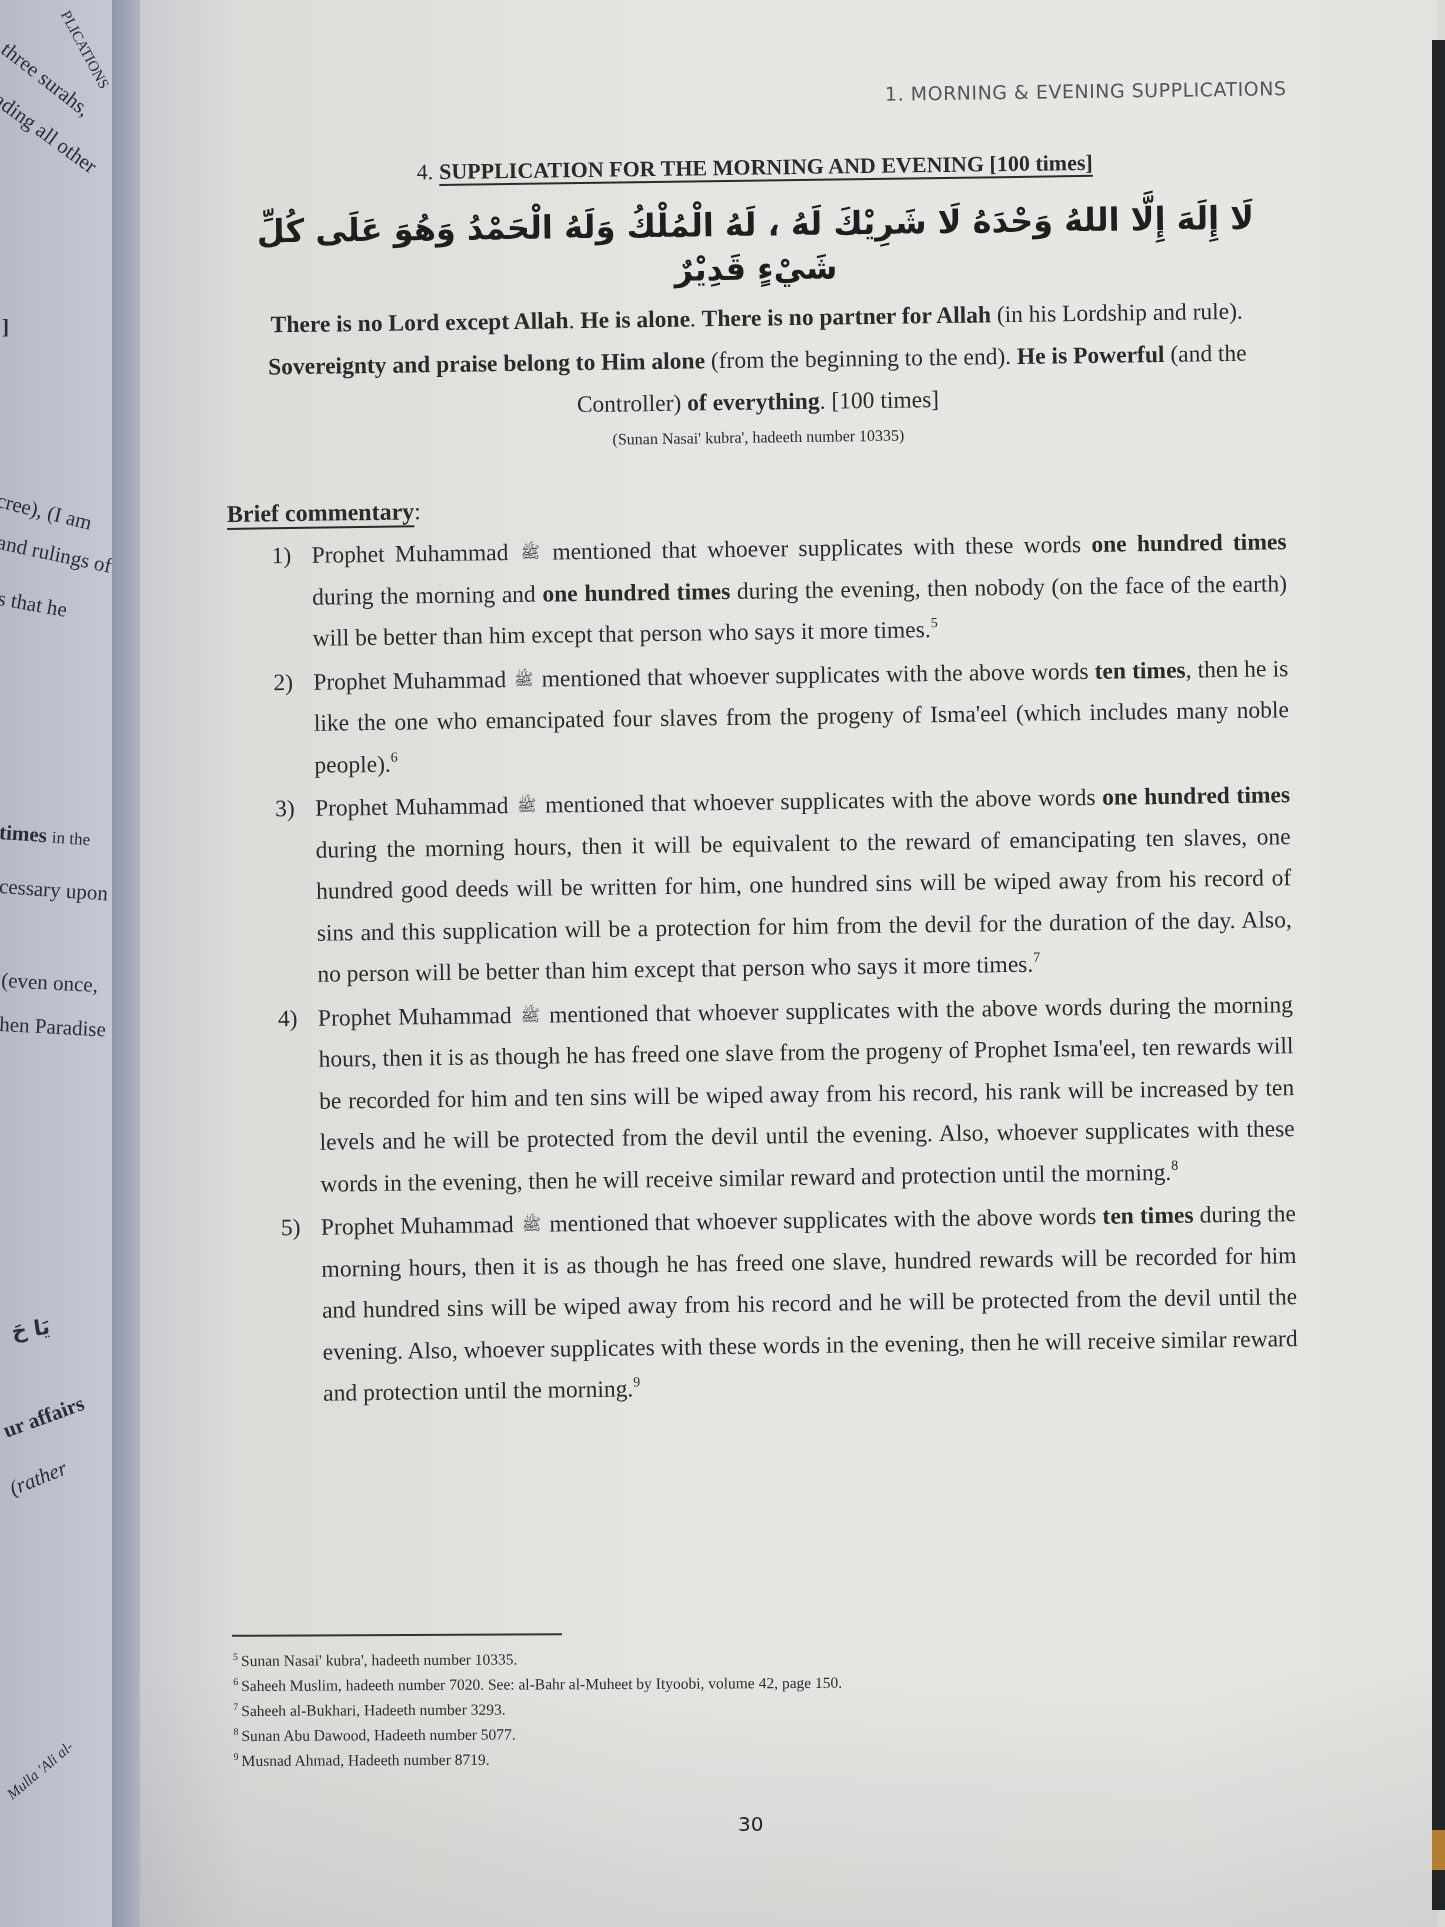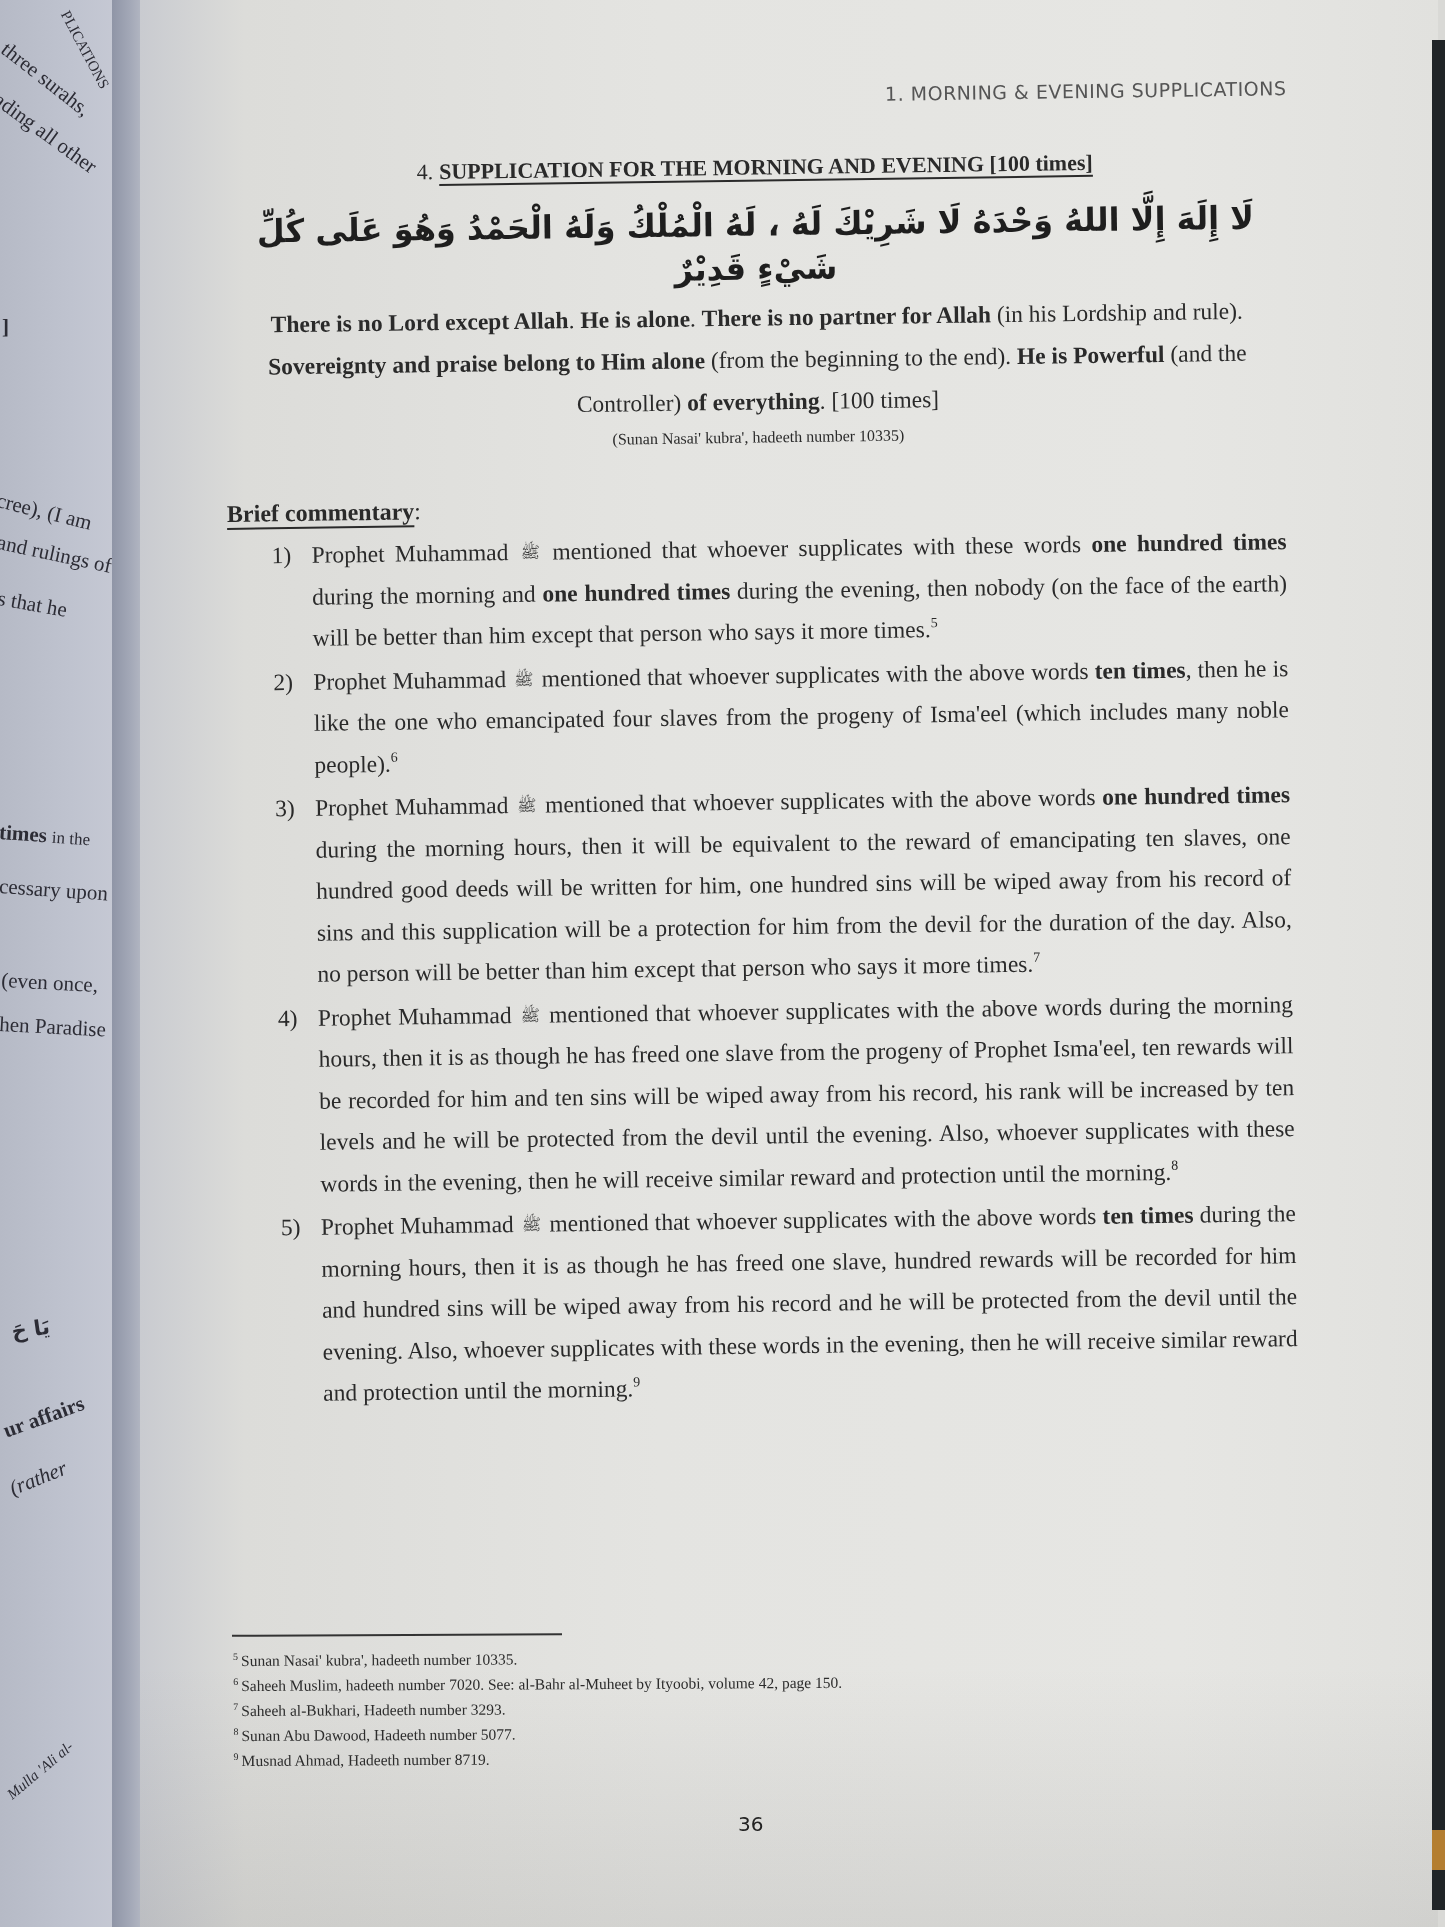--- a/index.html
+++ b/index.html
@@ -201,13 +201,13 @@
 
 <div class="footnote-rule"></div>
 <div class="footnotes">
   <div><sup>5</sup><span>Sunan Nasai' kubra', hadeeth number 10335.</span></div>
   <div><sup>6</sup><span>Saheeh Muslim, hadeeth number 7020. See: al-Bahr al-Muheet by Ityoobi, volume 42, page 150.</span></div>
   <div><sup>7</sup><span>Saheeh al-Bukhari, Hadeeth number 3293.</span></div>
   <div><sup>8</sup><span>Sunan Abu Dawood, Hadeeth number 5077.</span></div>
   <div><sup>9</sup><span>Musnad Ahmad, Hadeeth number 8719.</span></div>
 </div>
 
-<div class="page-number">36</div>
+<div class="page-number">30</div>
 
 </body></html>

